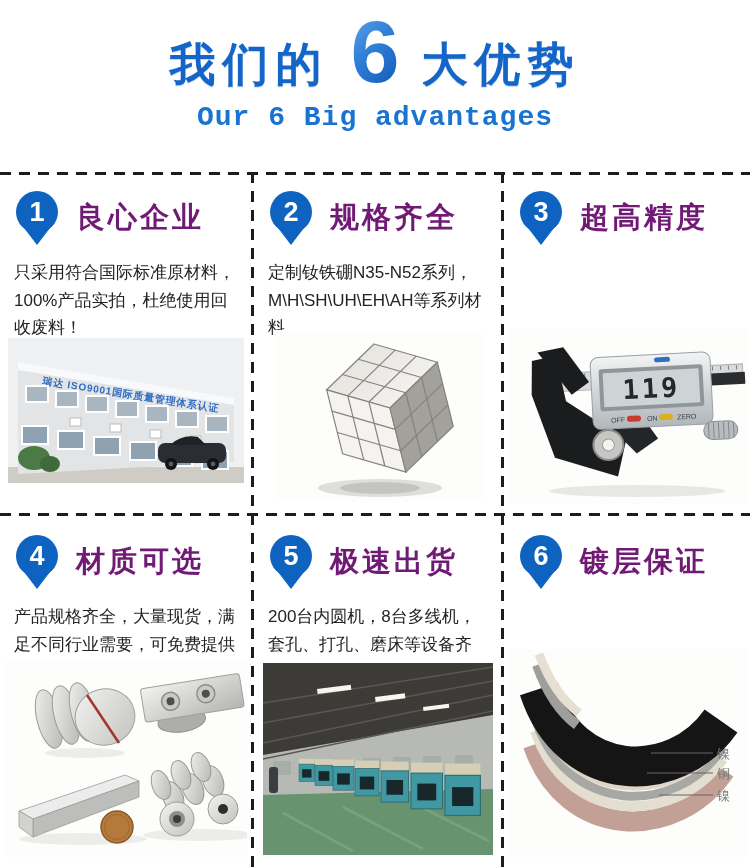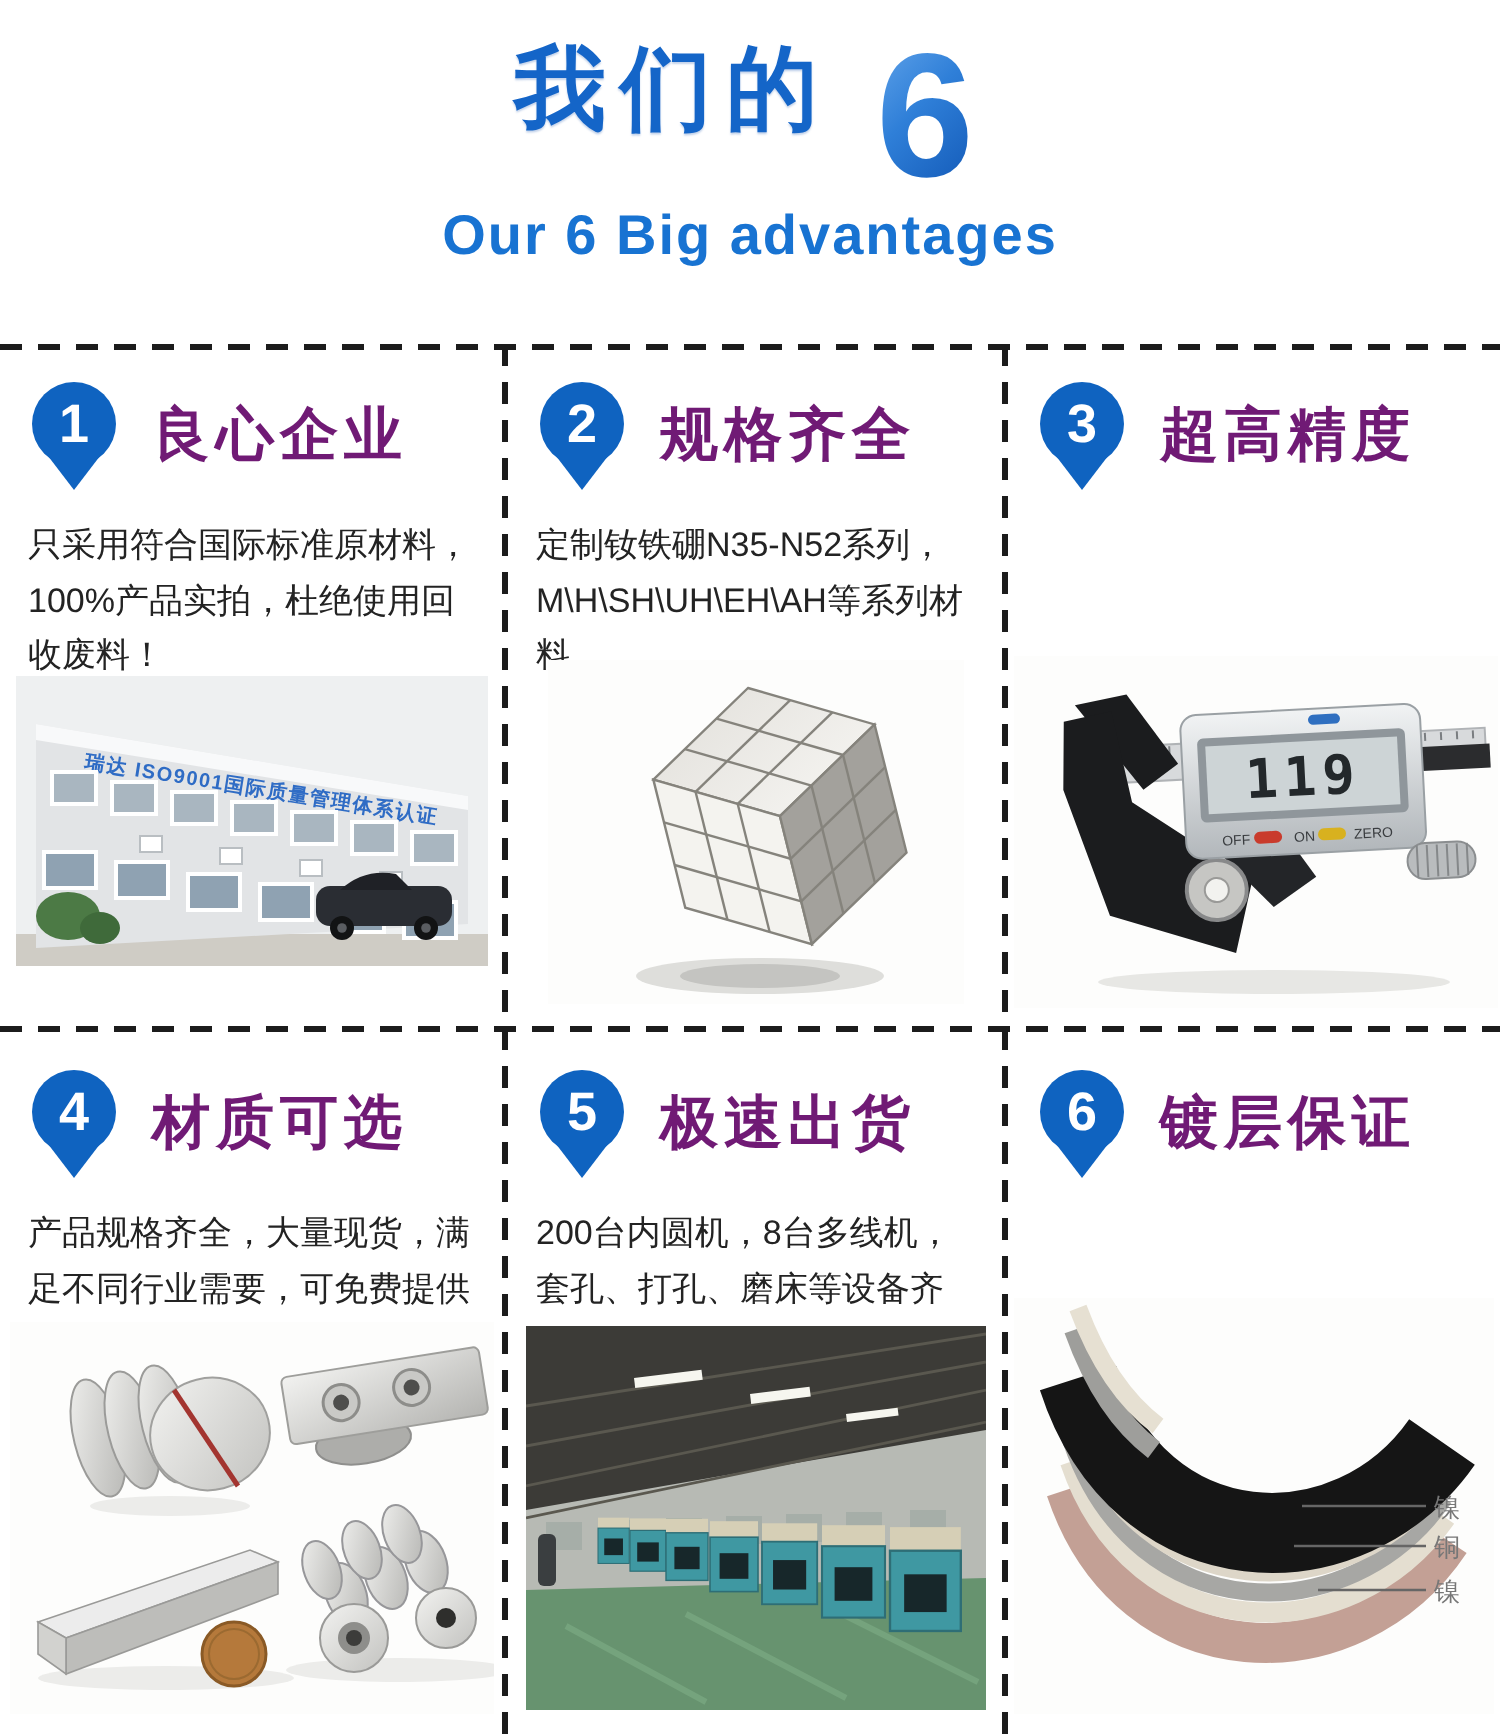--- a/index.html
+++ b/index.html
@@ -3,32 +3,32 @@
 <meta charset="utf-8">
 <style>
   * { margin:0; padding:0; box-sizing:border-box; }
   html,body { background:#ffffff; }
   body {
     width:750px; height:868px; position:relative; overflow:hidden;
     font-family:"Liberation Sans","DejaVu Sans",sans-serif;
   }
   
   .header { position:absolute; top:0; left:0; width:750px; height:172px; text-align:center; }
-  .title-row { display:flex; justify-content:center; align-items:flex-start; gap:16px; padding-top:14px; height:96px; }
+  .title-row { display:flex; justify-content:center; align-items:flex-end; gap:16px; padding-top:14px; height:96px; }
   .title-cn {
     font-size:46px; font-weight:700; color:#1465c8; letter-spacing:7px;
     text-shadow:0 1px 1px rgba(20,80,170,.25);
   }
   .title-num {
     font-size:88px; font-weight:700; line-height:1;
     background:linear-gradient(135deg,#6cacee 0%,#2f7fd8 45%,#0c51b0 100%);
     -webkit-background-clip:text; background-clip:text; color:transparent;
     padding:0 6px;
   }
-  .subtitle { margin-top:6px; font-size:28px; font-weight:600; color:#1873d2; letter-spacing:1px; }
+  .subtitle { margin-top:6px; font-size:28px; font-weight:600; color:#1873d2; letter-spacing:1px;font-family:Liberation Mono, monospace; }
   
   .grid { position:absolute; top:172px; left:0; width:750px; height:696px; }
   .h-line { position:absolute; left:0; width:750px; height:3px;
     background:repeating-linear-gradient(to right,#1c1c1c 0 11px,transparent 11px 19px); }
   .h-line.top { top:0; } .h-line.mid { top:341px; }
   .v-line { position:absolute; top:0; bottom:0; width:3px;
     background:repeating-linear-gradient(to bottom,#1c1c1c 0 11px,transparent 11px 19px); }
   .v-line.v1 { left:251px; } .v-line.v2 { left:501px; }
   
   .cell { position:absolute; padding:12px 10px 0 14px; }
@@ -78,20 +78,21 @@
       <stop offset="0" stop-color="#f1f3f4"></stop>
         <stop offset="1" stop-color="#b2b7bb"></stop>
     </linearGradient>
   </defs>
 </svg>
 
 <div class="header">
   <div class="title-row">
     <span class="title-cn">我们的</span>
     <span class="title-num">6</span>
+    <span class="title-cn">大优势</span>
   </div>
   <div class="subtitle">Our 6 Big advantages</div>
 </div>
 
 <div class="grid">
   <div class="h-line top"></div>
   <div class="h-line mid"></div>
   <div class="v-line v1"></div>
   <div class="v-line v2"></div>
 

